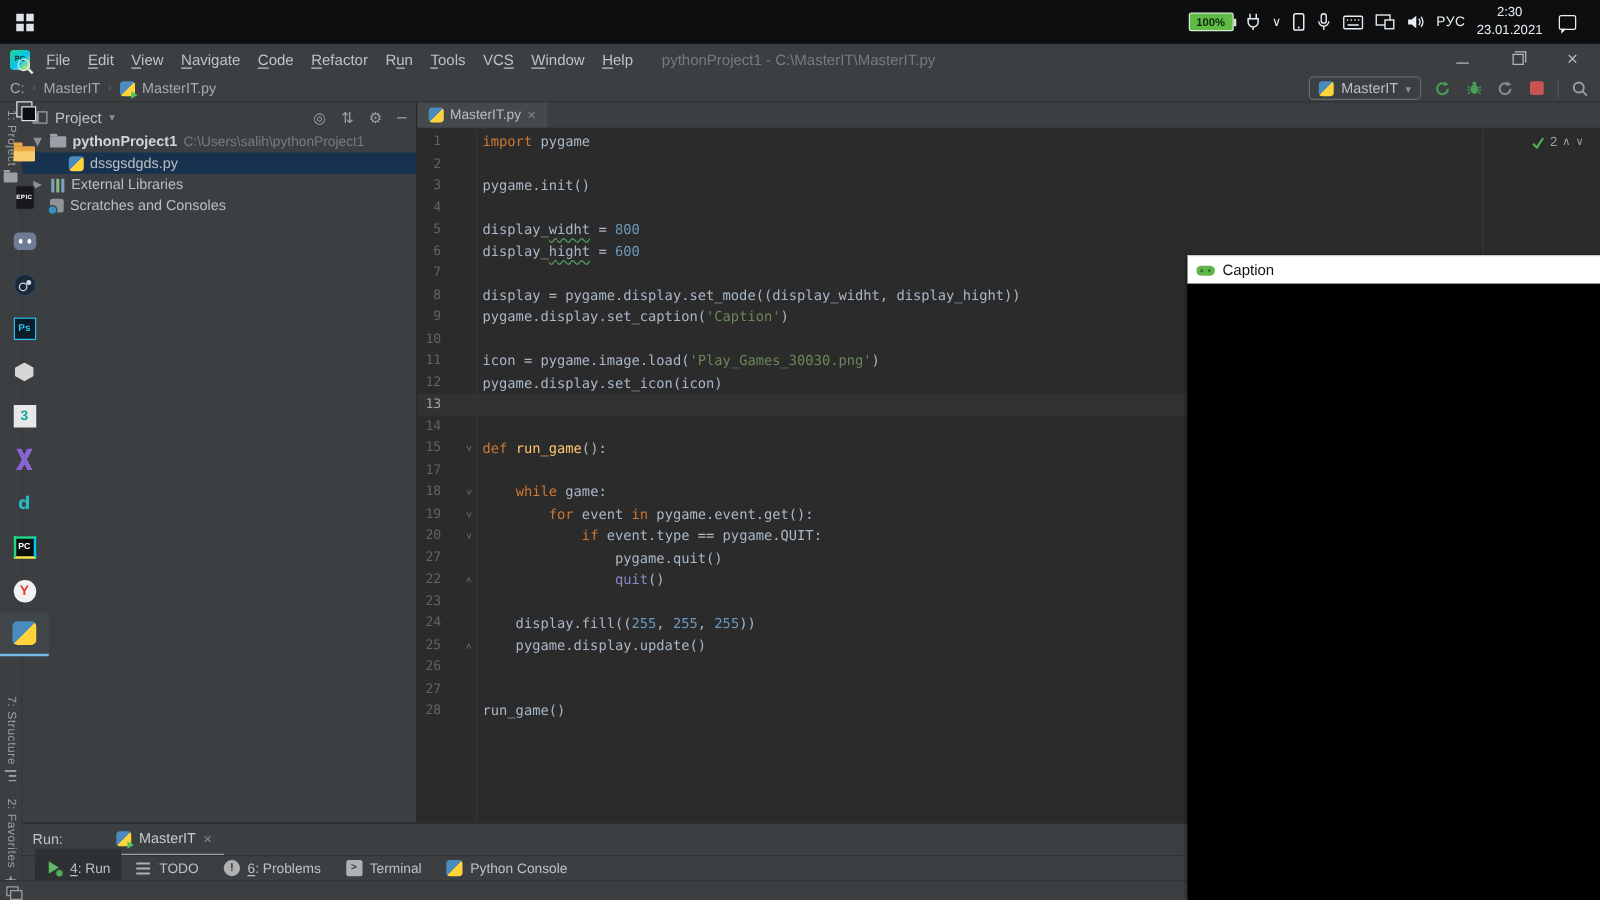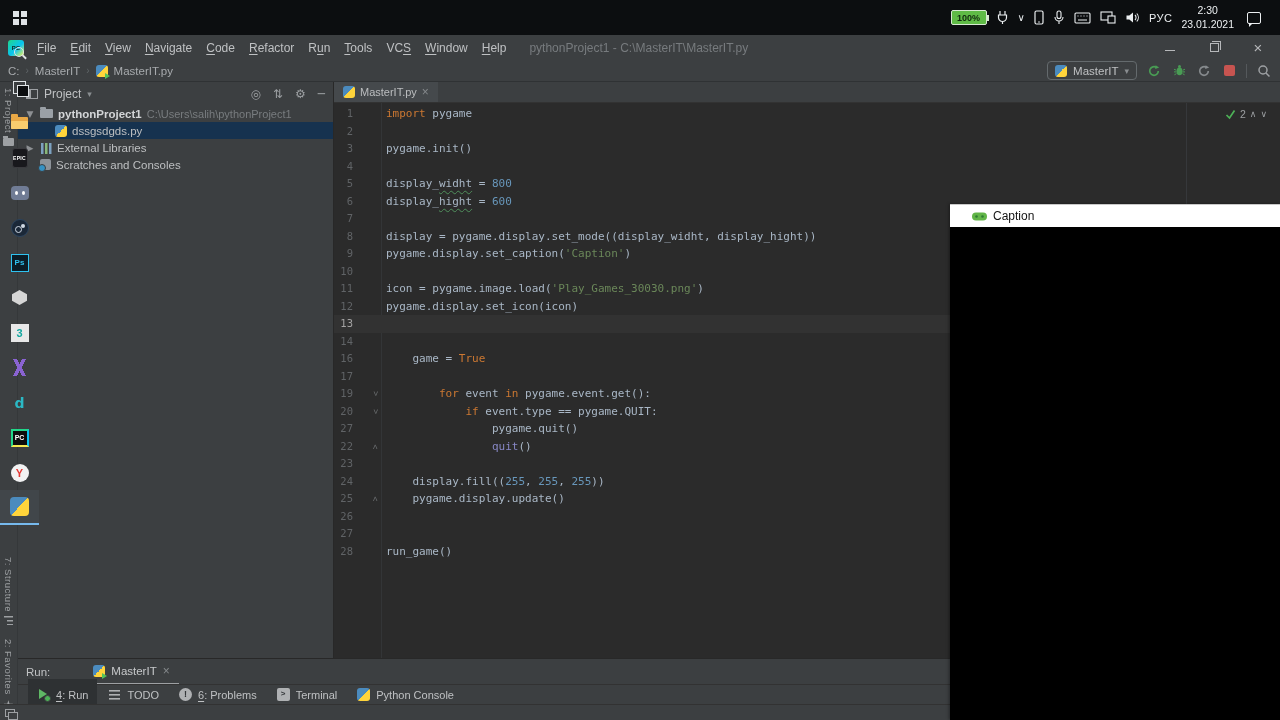--- a/index.html
+++ b/index.html
@@ -181,21 +181,21 @@
     font-size:8px;font-weight:bold;text-align:center;line-height:12px;}
   .bb-ic.pycon{background:linear-gradient(135deg,#4b8bbe 0 50%,#ffd43b 50% 100%);border-radius:3px;}
   .statusbar{position:absolute;left:0;top:669px;width:100%;height:16px;background:#3c3f41;
     border-top:1px solid #323232;display:flex;align-items:center;padding-left:5px;}
   .ws-ic{width:10px;height:8px;border:1px solid #9da0a3;position:relative;}
   .ws-ic::after{content:"";position:absolute;left:2px;top:2px;width:8px;height:6px;border:1px solid #9da0a3;background:#3c3f41;}
 
   
   .pgwin{position:absolute;left:950px;top:204px;width:330px;height:516px;z-index:60;
     box-shadow:-1px 0 3px rgba(0,0,0,.4);}
-  .pg-title{height:23px;background:#ffffff;display:flex;align-items:center;gap:6px;padding-left:22px;
+  .pg-title{height:23px;background:#ffffff;display:flex;align-items:center;gap:6px;padding-left:7px;
     font-size:12px;color:#141414;border-top:1px solid #c9c9c9;}
   .pg-body{position:absolute;left:0;top:23px;right:0;bottom:0;background:#000;}
 </style>
 </head>
 <body>
 
 <div class="taskbar">
   <div class="tb-apps" id="tb-apps">
       <div class="tb-tile">
         <div class="icon-start"></div>
@@ -431,22 +431,23 @@
           <div class="code-line"><span class="ln">5</span><span class="fold"></span><span><span class="tk-p">display_</span><span class="tk-t">widht</span><span class="tk-p"> = </span><span class="tk-n">800</span></span></div>
           <div class="code-line"><span class="ln">6</span><span class="fold"></span><span><span class="tk-p">display_</span><span class="tk-t">hight</span><span class="tk-p"> = </span><span class="tk-n">600</span></span></div>
           <div class="code-line"><span class="ln">7</span><span class="fold"></span><span></span></div>
           <div class="code-line"><span class="ln">8</span><span class="fold"></span><span><span class="tk-p">display = pygame.display.set_mode((display_widht, display_hight))</span></span></div>
           <div class="code-line"><span class="ln">9</span><span class="fold"></span><span><span class="tk-p">pygame.display.set_caption(</span><span class="tk-s">'Caption'</span><span class="tk-p">)</span></span></div>
           <div class="code-line"><span class="ln">10</span><span class="fold"></span><span></span></div>
           <div class="code-line"><span class="ln">11</span><span class="fold"></span><span><span class="tk-p">icon = pygame.image.load(</span><span class="tk-s">'Play_Games_30030.png'</span><span class="tk-p">)</span></span></div>
           <div class="code-line"><span class="ln">12</span><span class="fold"></span><span><span class="tk-p">pygame.display.set_icon(icon)</span></span></div>
           <div class="code-line current"><span class="ln">13</span><span class="fold"></span><span></span></div>
           <div class="code-line"><span class="ln">14</span><span class="fold"></span><span></span></div>
-          <div class="code-line"><span class="ln">16</span><span class="fold"></span><span><span class="tk-p">    game = </span><span class="tk-k">True</span></span></div>
+          <div class="code-line"><span class="ln">15</span><span class="fold"><span class="fo">&gt;</span></span><span><span class="tk-k">def </span><span class="tk-f">run_game</span><span class="tk-p">():</span></span></div>
           <div class="code-line"><span class="ln">17</span><span class="fold"></span><span></span></div>
+          <div class="code-line"><span class="ln">18</span><span class="fold"><span class="fo">&gt;</span></span><span><span class="tk-p">    </span><span class="tk-k">while</span><span class="tk-p"> game:</span></span></div>
           <div class="code-line"><span class="ln">19</span><span class="fold"><span class="fo">&gt;</span></span><span><span class="tk-p">        </span><span class="tk-k">for</span><span class="tk-p"> event </span><span class="tk-k">in</span><span class="tk-p"> pygame.event.get():</span></span></div>
           <div class="code-line"><span class="ln">20</span><span class="fold"><span class="fo">&gt;</span></span><span><span class="tk-p">            </span><span class="tk-k">if</span><span class="tk-p"> event.type == pygame.QUIT:</span></span></div>
           <div class="code-line"><span class="ln">27</span><span class="fold"></span><span><span class="tk-p">                pygame.quit()</span></span></div>
           <div class="code-line"><span class="ln">22</span><span class="fold"><span class="fc">&gt;</span></span><span><span class="tk-p">                </span><span class="tk-b">quit</span><span class="tk-p">()</span></span></div>
           <div class="code-line"><span class="ln">23</span><span class="fold"></span><span></span></div>
           <div class="code-line"><span class="ln">24</span><span class="fold"></span><span><span class="tk-p">    display.fill((</span><span class="tk-n">255</span><span class="tk-p">, </span><span class="tk-n">255</span><span class="tk-p">, </span><span class="tk-n">255</span><span class="tk-p">))</span></span></div>
           <div class="code-line"><span class="ln">25</span><span class="fold"><span class="fc">&gt;</span></span><span><span class="tk-p">    pygame.display.update()</span></span></div>
           <div class="code-line"><span class="ln">26</span><span class="fold"></span><span></span></div>
           <div class="code-line"><span class="ln">27</span><span class="fold"></span><span></span></div>
           <div class="code-line"><span class="ln">28</span><span class="fold"></span><span><span class="tk-p">run_game()</span></span></div>

